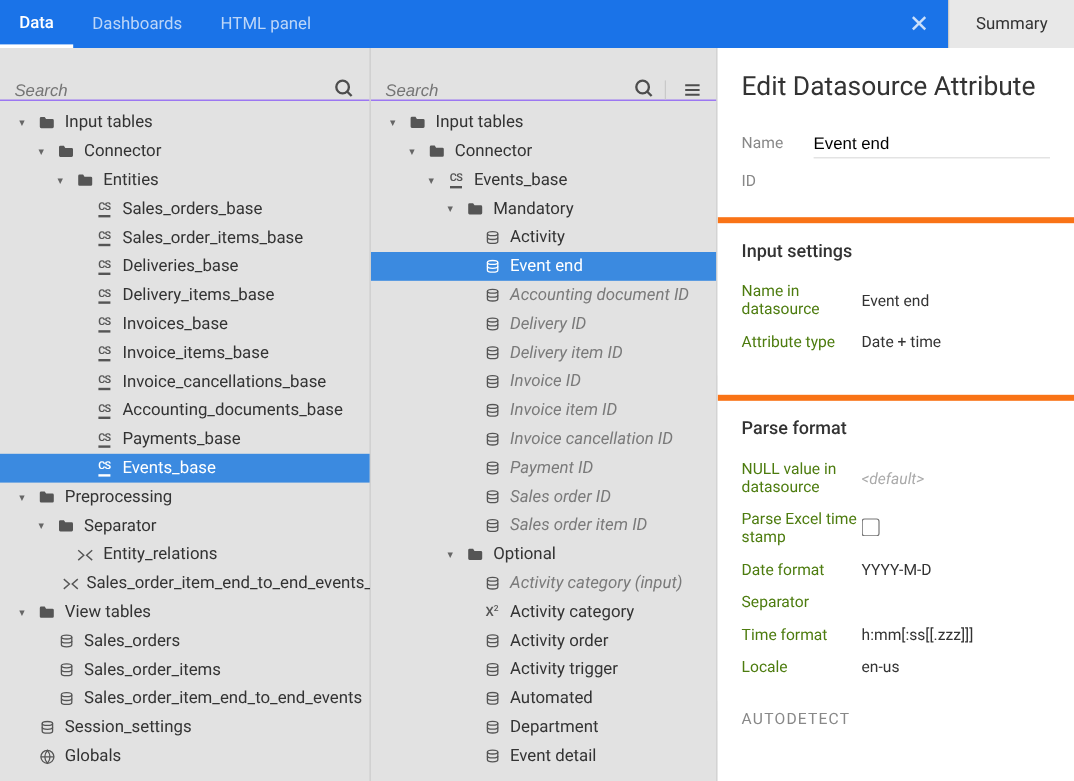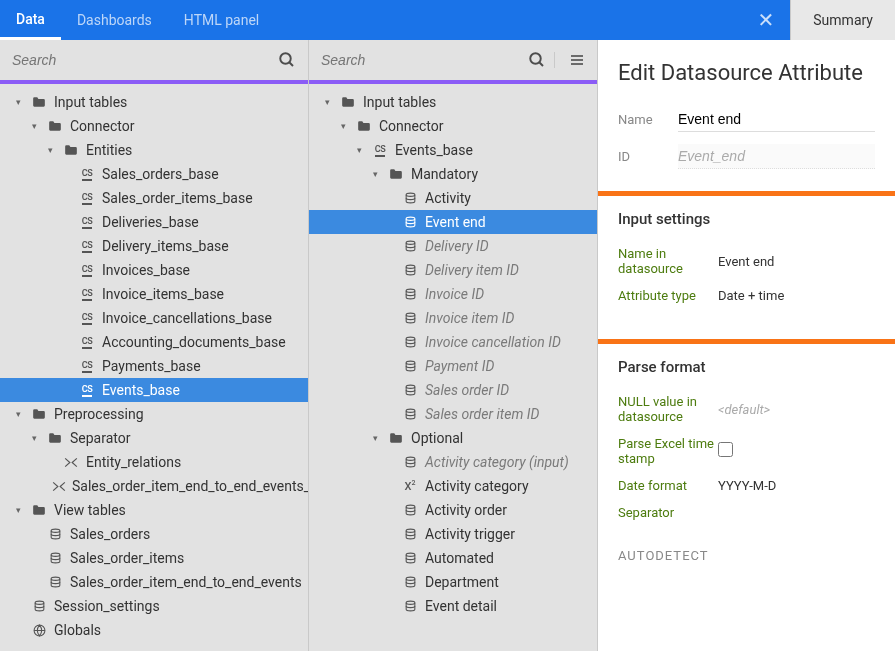--- a/index.html
+++ b/index.html
@@ -9,21 +9,21 @@
   .tab { padding: 0 16px; display: flex; align-items: center; cursor: pointer; font-size: 14px; }
   .tab.active { border-bottom: 3px solid #fff; font-weight: 500; }
   .tab:not(.active) { color: #bdd6f8; }
   .tab-close { margin-left: auto; padding: 0 16px; display: flex; align-items: center; cursor: pointer; color: #cbe0fb; font-size: 20px;}
   .summary-tab { margin-left: 0; background: #e8e8e8; color: #333; padding: 0 22px; display: flex; align-items: center; border-left: 1px solid #c9c9c9;}
   .columns { display: flex; flex: 1; min-height: 0; }
   .pane { display: flex; flex-direction: column; min-height: 0; overflow: hidden; }
   .pane.left { width: 309px; background: #e2e2e2; border-right: 1px solid #c9c9c9; }
   .pane.mid { width: 289px; background: #e2e2e2; border-right: 1px solid #c9c9c9; }
   .pane.right { flex: 1; background: #fff; }
-  .searchbar { display: flex; align-items: center; height: 44px; border-bottom: 4px solid #8b5cf6; padding: 0 12px; color: #888;}
+  .searchbar { display: flex; align-items: flex-end; height: 44px; border-bottom: 1px solid #8b5cf6; padding: 0 12px; color: #888;}
   .search-input { flex:1; background: transparent; border: none; outline: none; font-size: 14px; font-style: italic; color: #888; }
   .search-icon, .bars-icon { color: #4d4d4d; font-size: 18px; margin-left: 8px; cursor: pointer;}
   .tree { flex: 1; overflow-y: auto; padding: 6px 0; }
   .tree-row { display: flex; align-items: center; height: 24px; cursor: pointer; white-space: nowrap; }
   .tree-row.selected { background: #3b8ae0; color: #fff; }
   .tree-row.pad1 { padding-left: 16px; } .tree-row.pad2 { padding-left: 32px; } .tree-row.pad3 { padding-left: 48px; } .tree-row.pad4 { padding-left: 64px; } .tree-row.pad5 { padding-left: 78px; }
   .caret { width: 10px; display: inline-block; font-size: 9px; color: #666; margin-right: 4px;}
   .tree-row.selected .caret{ color:#fff;}
   .ico { width: 18px; display: inline-flex; justify-content:center; align-items:center; margin-right: 6px; font-size: 13px; color: #555;}
   .tree-row.selected .ico{ color:#fff;}
@@ -343,20 +343,31 @@
           </div>
           <div class="tree-row pad5">
             <span class="caret"></span>
             <span class="ico">
               <svg width="13" height="13" viewBox="0 0 24 24" fill="none" stroke="currentColor" stroke-width="2">
                 <ellipse cx="12" cy="5" rx="8" ry="3"></ellipse>
                 <path d="M4 5v6c0 1.7 3.6 3 8 3s8-1.3 8-3V5"></path>
                 <path d="M4 11v6c0 1.7 3.6 3 8 3s8-1.3 8-3v-6"></path>
               </svg>
             </span>
+            <span class="muted">Accounting document ID</span>
+          </div>
+          <div class="tree-row pad5">
+            <span class="caret"></span>
+            <span class="ico">
+              <svg width="13" height="13" viewBox="0 0 24 24" fill="none" stroke="currentColor" stroke-width="2">
+                <ellipse cx="12" cy="5" rx="8" ry="3"></ellipse>
+                <path d="M4 5v6c0 1.7 3.6 3 8 3s8-1.3 8-3V5"></path>
+                <path d="M4 11v6c0 1.7 3.6 3 8 3s8-1.3 8-3v-6"></path>
+              </svg>
+            </span>
             <span class="muted">Delivery ID</span>
           </div>
           <div class="tree-row pad5">
             <span class="caret"></span>
             <span class="ico">
               <svg width="13" height="13" viewBox="0 0 24 24" fill="none" stroke="currentColor" stroke-width="2">
                 <ellipse cx="12" cy="5" rx="8" ry="3"></ellipse>
                 <path d="M4 5v6c0 1.7 3.6 3 8 3s8-1.3 8-3V5"></path>
                 <path d="M4 11v6c0 1.7 3.6 3 8 3s8-1.3 8-3v-6"></path>
               </svg>
@@ -515,21 +526,20 @@
     </div>
 
     <div class="pane right">
       <div class="panel-title">Edit Datasource Attribute</div>
       <div class="field-row">
         <div class="field-label">Name</div>
         <input class="field-input" value="Event end" style="">
       </div>
       <div class="field-row">
         <div class="field-label">ID</div>
-        <input class="field-input" disabled="" value="Event_end" style="">
       </div>
 
       <div class="card">
         <h3>Input settings</h3>
         <div class="prop-row">
           <div class="prop-label">Name in datasource</div>
           <div class="prop-value">Event end</div>
         </div>
         <div class="prop-row">
           <div class="prop-label">Attribute type</div>
@@ -547,18 +557,26 @@
           <div class="prop-label">Parse Excel time stamp</div>
           <div class="prop-value"><input type="checkbox" style=""></div>
         </div>
         <div class="prop-row">
           <div class="prop-label">Date format</div>
           <div class="prop-value">YYYY-M-D</div>
         </div>
         <div class="prop-row">
           <div class="prop-label">Separator</div>
           <div class="prop-value"></div>
+        </div>
+        <div class="prop-row">
+          <div class="prop-label">Time format</div>
+          <div class="prop-value">h:mm[:ss[[.zzz]]]</div>
+        </div>
+        <div class="prop-row">
+          <div class="prop-label">Locale</div>
+          <div class="prop-value">en-us</div>
         </div>
       </div>
       <div class="autodetect">AUTODETECT</div>
     </div>
   </div>
 </div>
 
 </body></html>

